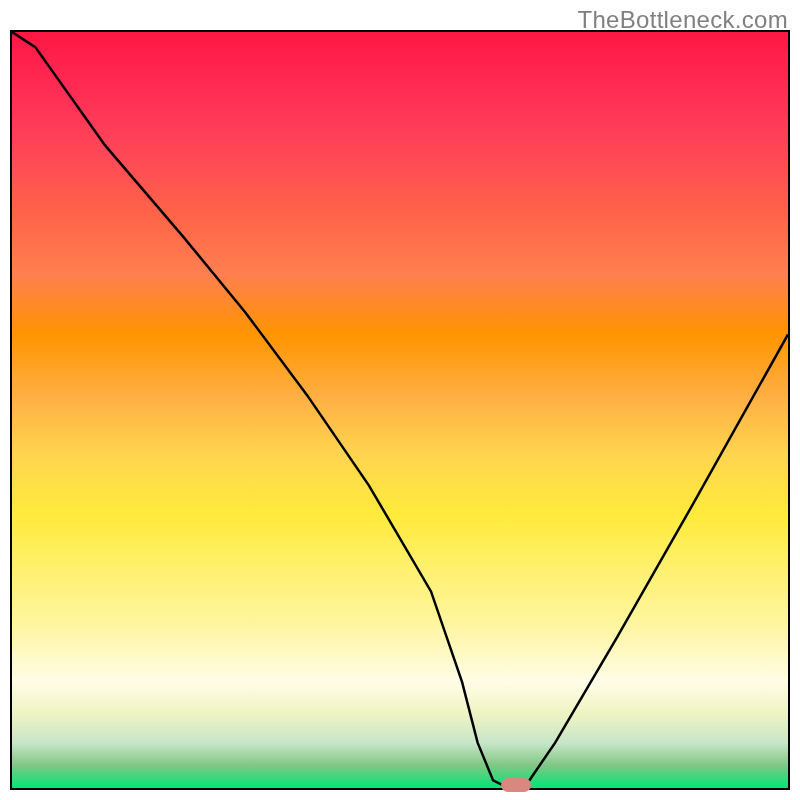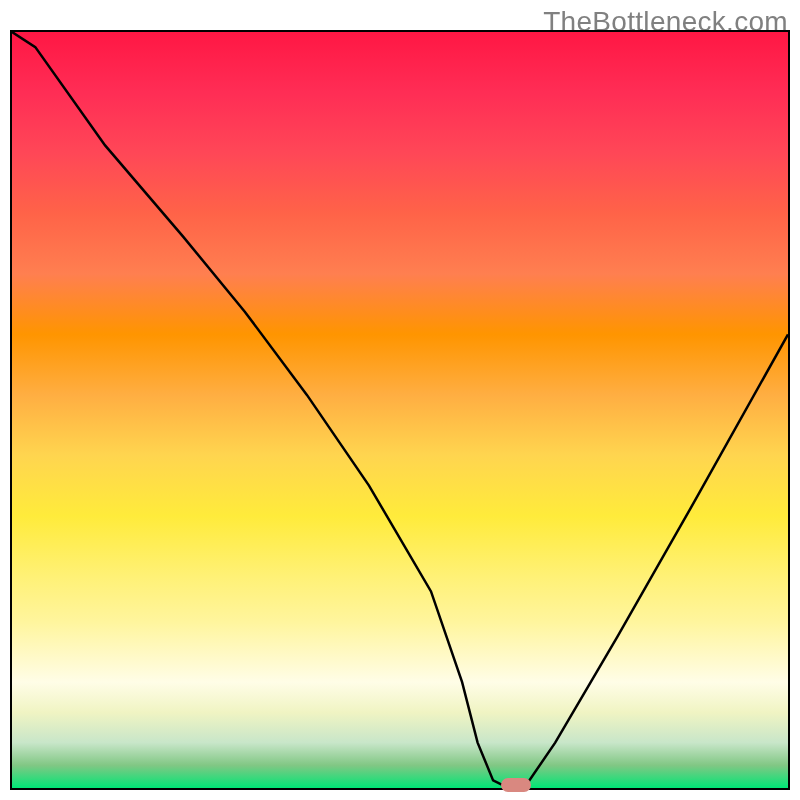--- a/index.html
+++ b/index.html
@@ -42,21 +42,21 @@
       #c8e6c9 94%,
       #81c784 97%,
       #00e676 100%
     );
   }
   .watermark {
     position: absolute;
     top: 6px;
     right: 12px;
     font-family: -apple-system, BlinkMacSystemFont, "Segoe UI", Arial, sans-serif;
-    font-size: 28px;
+    font-size: 24px;
     font-weight: 400;
     color: #808080;
     letter-spacing: 0.3px;
   }
   svg.curve {
     position: absolute;
     left: 0;
     top: 0;
     width: 100%;
     height: 100%;

